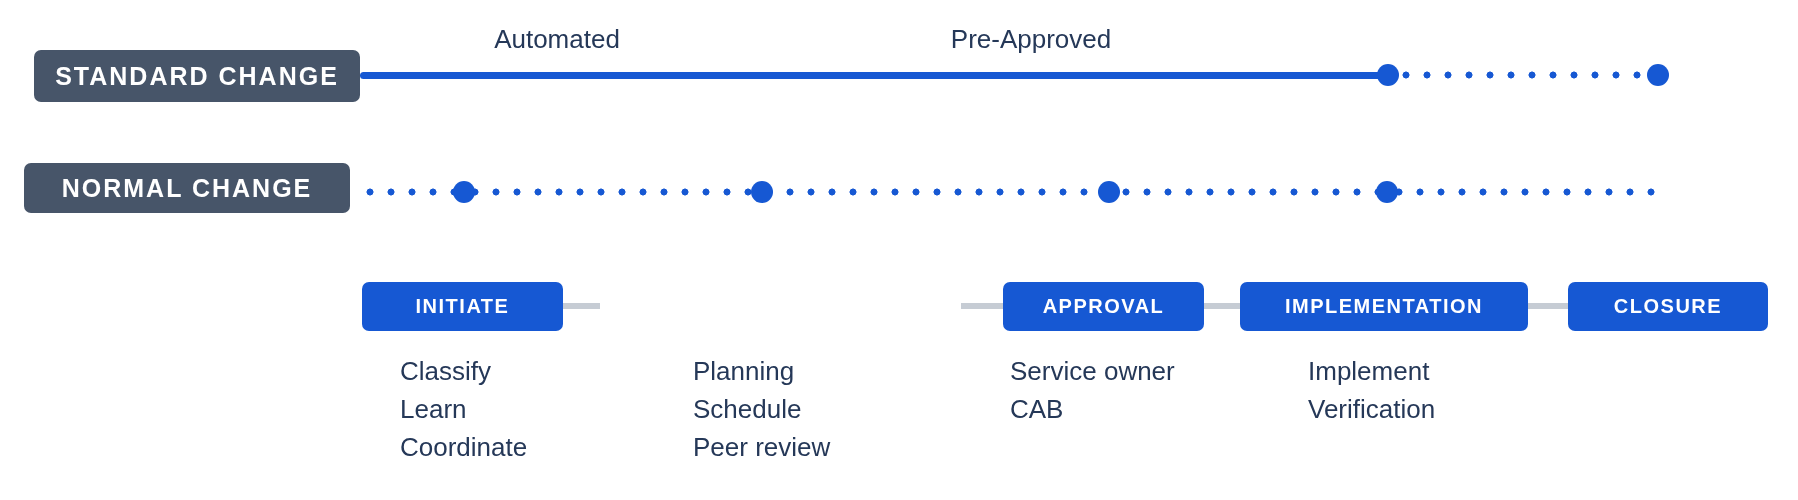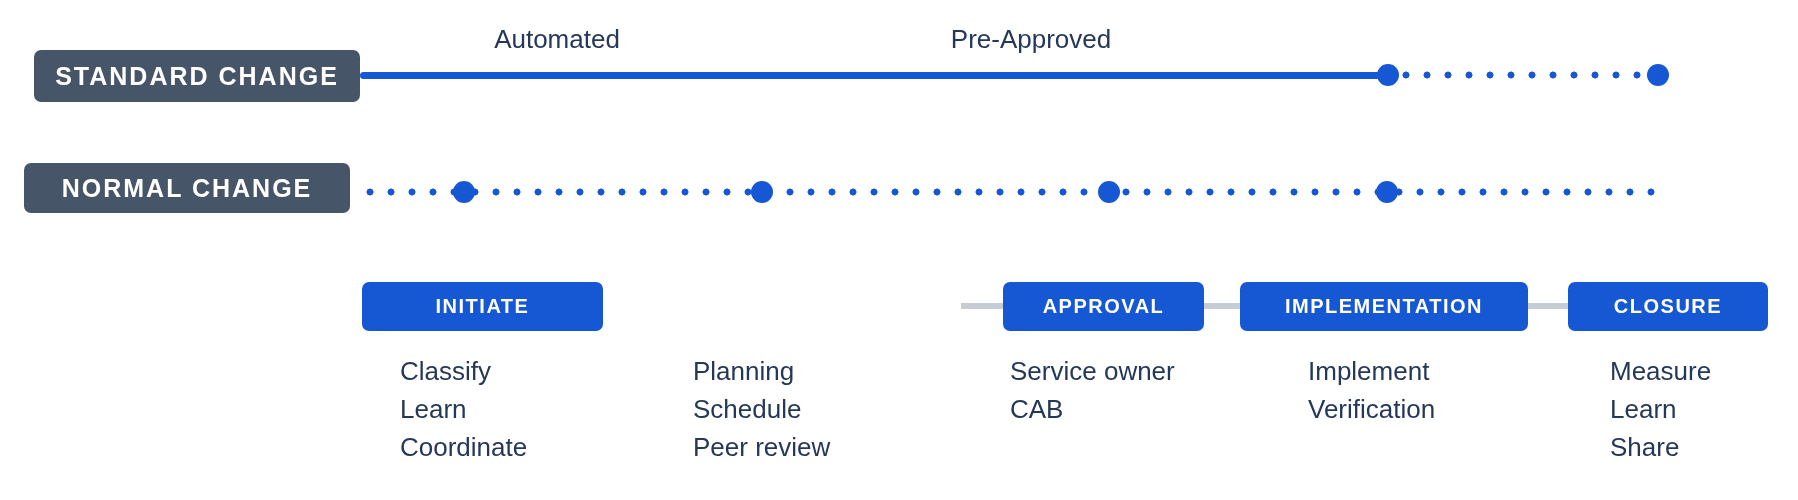--- a/index.html
+++ b/index.html
@@ -87,21 +87,21 @@
   <div class="node" style="left:453px;top:181px"></div>
   <div class="node" style="left:751px;top:181px"></div>
   <div class="node" style="left:1098px;top:181px"></div>
   <div class="node" style="left:1376px;top:181px"></div>
 
   <div class="connector" style="left:563px;width:37px"></div>
   <div class="connector" style="left:961px;width:42px"></div>
   <div class="connector" style="left:1204px;width:36px"></div>
   <div class="connector" style="left:1528px;width:40px"></div>
 
-  <div class="stage" style="left:362px;width:241px">INITIATE</div>
+  <div class="stage" style="left:362px;width:201px">INITIATE</div>
   <div class="stage" style="left:1003px;width:201px">APPROVAL</div>
   <div class="stage" style="left:1240px;width:288px">IMPLEMENTATION</div>
   <div class="stage" style="left:1568px;width:200px">CLOSURE</div>
 
   <div class="list" style="left:400px">
     <div>Classify</div>
     <div>Learn</div>
     <div>Coordinate</div>
   </div>
   <div class="list" style="left:693px">
@@ -110,19 +110,14 @@
     <div>Peer review</div>
   </div>
   <div class="list" style="left:1010px">
     <div>Service owner</div>
     <div>CAB</div>
   </div>
   <div class="list" style="left:1308px">
     <div>Implement</div>
     <div>Verification</div>
   </div>
-  <div class="list" style="left:1610px">
-    <div>Measure</div>
-    <div>Learn</div>
-    <div>Share</div>
-  </div>
 
 </div>
 
 </body></html>

